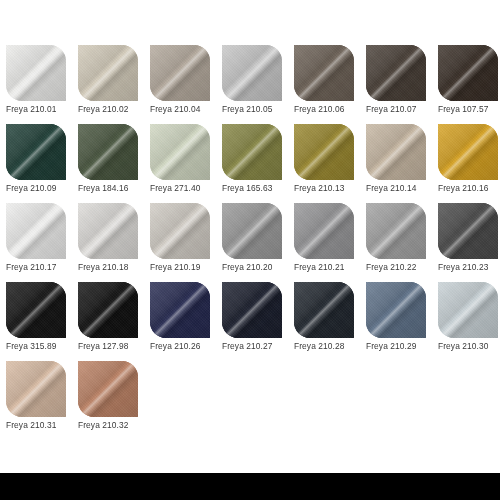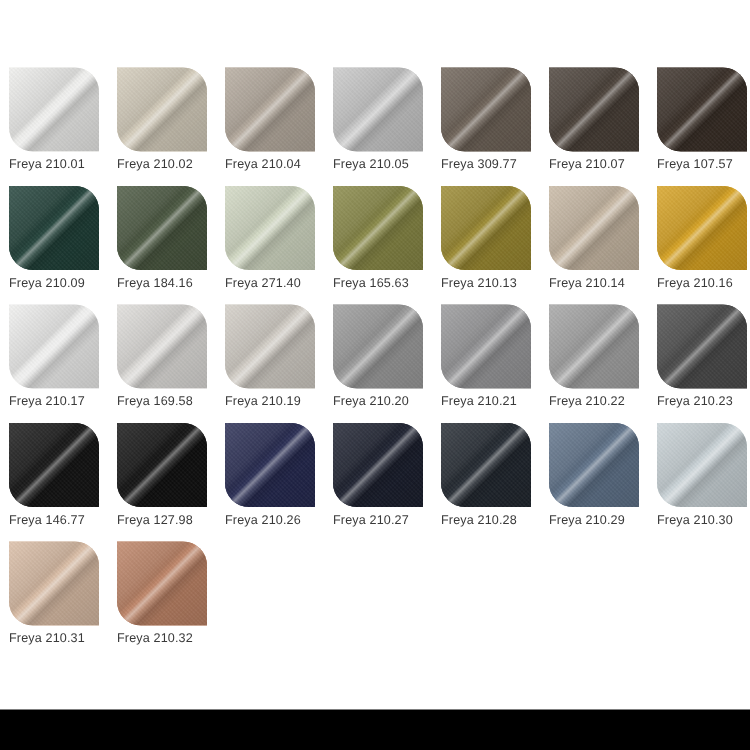--- a/index.html
+++ b/index.html
@@ -178,21 +178,21 @@
         </div>
         <div class="swatch-label">Freya 210.05</div>
       </div>
       <div class="swatch-cell">
         <div class="swatch-chip" style="background-color: rgb(111, 99, 88);">
           <div class="chip-base" style="background-color: rgb(111, 99, 88);"></div>
           <div class="chip-texture"></div>
           <div class="chip-shade"></div>
           <div class="chip-fold"></div>
         </div>
-        <div class="swatch-label">Freya 309.77</div>
+        <div class="swatch-label">Freya 210.06</div>
       </div>
       <div class="swatch-cell">
         <div class="swatch-chip" style="background-color: rgb(74, 64, 56);">
           <div class="chip-base" style="background-color: rgb(74, 64, 56);"></div>
           <div class="chip-texture"></div>
           <div class="chip-shade"></div>
           <div class="chip-fold"></div>
         </div>
         <div class="swatch-label">Freya 210.07</div>
       </div>
@@ -277,21 +277,21 @@
         </div>
         <div class="swatch-label">Freya 210.17</div>
       </div>
       <div class="swatch-cell">
         <div class="swatch-chip" style="background-color: rgb(226, 224, 221);">
           <div class="chip-base" style="background-color: rgb(226, 224, 221);"></div>
           <div class="chip-texture"></div>
           <div class="chip-shade"></div>
           <div class="chip-fold"></div>
         </div>
-        <div class="swatch-label">Freya 169.58</div>
+        <div class="swatch-label">Freya 210.18</div>
       </div>
       <div class="swatch-cell">
         <div class="swatch-chip" style="background-color: rgb(214, 209, 201);">
           <div class="chip-base" style="background-color: rgb(214, 209, 201);"></div>
           <div class="chip-texture"></div>
           <div class="chip-shade"></div>
           <div class="chip-fold"></div>
         </div>
         <div class="swatch-label">Freya 210.19</div>
       </div>
@@ -331,21 +331,21 @@
         </div>
         <div class="swatch-label">Freya 210.23</div>
       </div>
       <div class="swatch-cell">
         <div class="swatch-chip" style="background-color: rgb(21, 21, 21);">
           <div class="chip-base" style="background-color: rgb(21, 21, 21);"></div>
           <div class="chip-texture"></div>
           <div class="chip-shade"></div>
           <div class="chip-fold"></div>
         </div>
-        <div class="swatch-label">Freya 146.77</div>
+        <div class="swatch-label">Freya 315.89</div>
       </div>
       <div class="swatch-cell">
         <div class="swatch-chip" style="background-color: rgb(17, 17, 17);">
           <div class="chip-base" style="background-color: rgb(17, 17, 17);"></div>
           <div class="chip-texture"></div>
           <div class="chip-shade"></div>
           <div class="chip-fold"></div>
         </div>
         <div class="swatch-label">Freya 127.98</div>
       </div>

